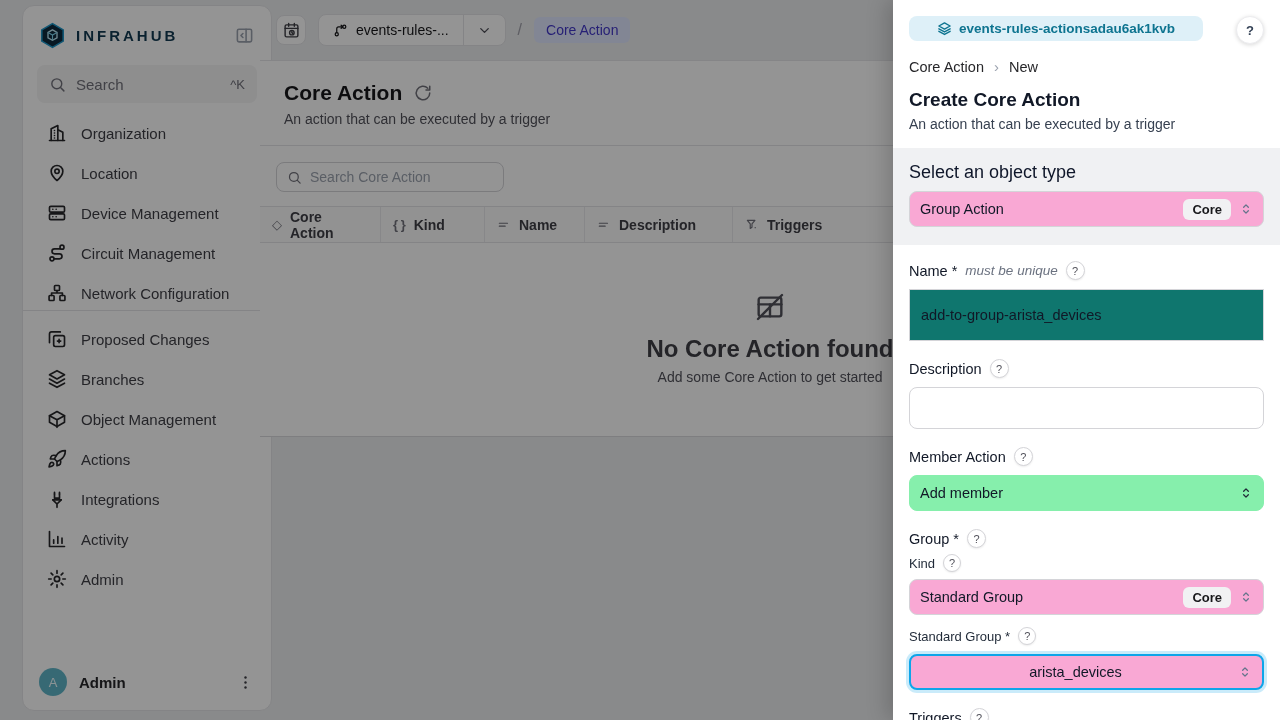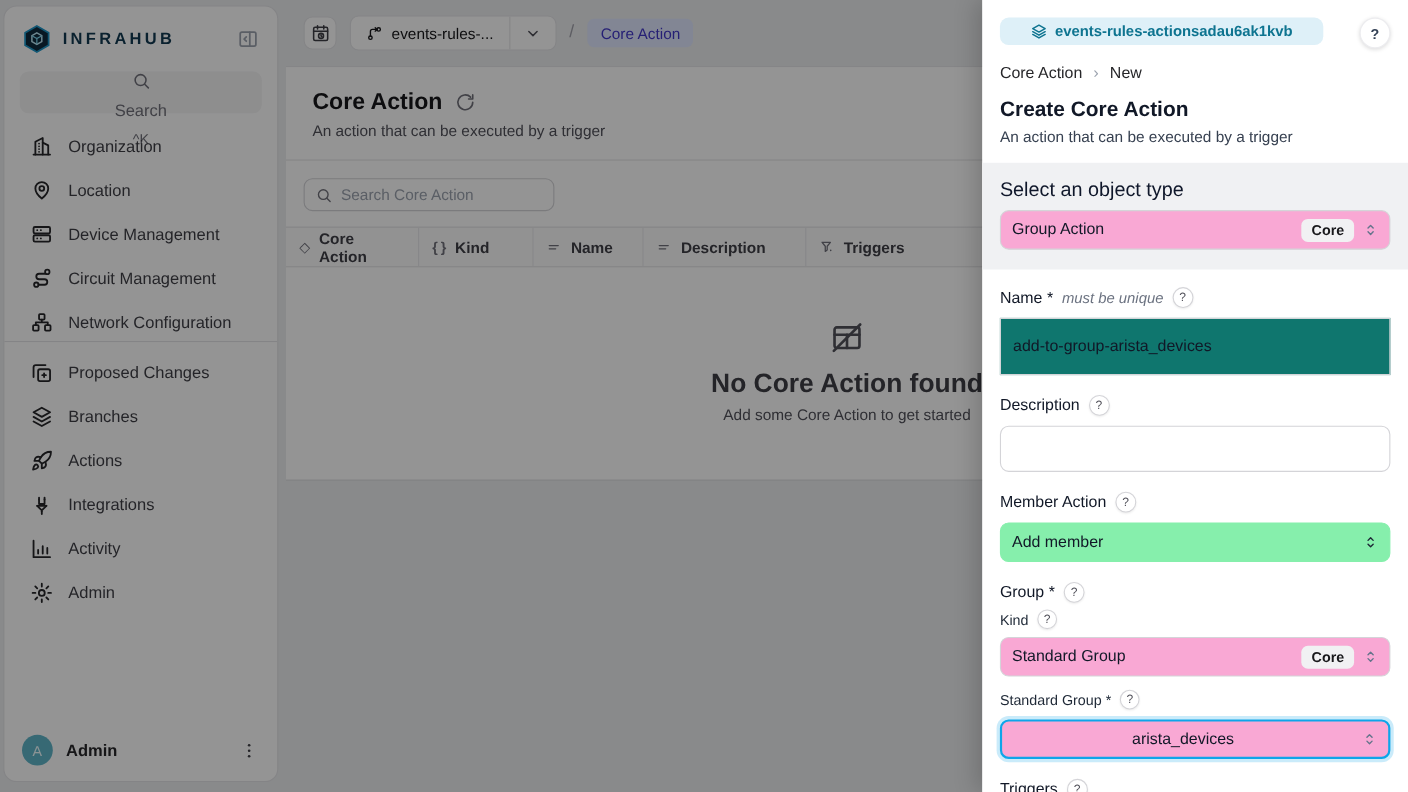--- a/index.html
+++ b/index.html
@@ -1,25 +1,25 @@
 <!DOCTYPE html>
 <html><head>
 <meta charset="utf-8">
 <style>
   * { margin:0; padding:0; box-sizing:border-box; }
   html,body { width:1280px; height:720px; overflow:hidden; }
   body { font-family:"Liberation Sans","DejaVu Sans",sans-serif; background:#eceef0; color:#18181b; position:relative; }
   svg { display:block; }
 
   
-  .sidebar { position:absolute; left:3px; top:5px; width:250px; height:706px; background:#ffffff; border:1px solid #e4e4e7; border-radius:12px; display:flex; flex-direction:column; }
+  .sidebar { position:absolute; left:22px; top:5px; width:250px; height:706px; background:#ffffff; border:1px solid #e4e4e7; border-radius:12px; display:flex; flex-direction:column; }
   .logo-row { display:flex; align-items:center; gap:10px; padding:16px 14px 12px 16px; }
   .brand { font-size:15px; font-weight:800; letter-spacing:3px; color:#123a52; flex:1; }
   .collapse-btn { width:26px; height:26px; border-radius:6px; display:flex; align-items:center; justify-content:center; color:#9ca3af; cursor:pointer; }
-  .search-box { margin:4px 14px 8px; height:38px; background:#f4f4f5; border-radius:8px; display:flex; align-items:center; gap:10px; padding:0 12px; color:#71717a;flex-direction:column; }
+  .search-box { margin:4px 14px 8px; height:38px; background:#f4f4f5; border-radius:8px; display:flex; align-items:center; gap:10px; padding:0 12px; color:#71717a; }
   .search-box .ph { flex:1; font-size:15px; color:#71717a; }
   .search-box .kbd { font-size:13px; color:#71717a; }
   .nav-scroll { height:200px; overflow:hidden; border-bottom:1px solid #e4e4e7; margin:0 0 0 0; padding-top:2px; }
   .nav-item { display:flex; align-items:center; gap:14px; height:40px; padding:0 16px 0 24px; font-size:15px; color:#3f3f46; cursor:pointer; }
   .nav-item .ic { width:20px; height:20px; color:#27272a; flex:none; }
   .nav-sec { padding-top:8px; flex:1; }
   .user-row { display:flex; align-items:center; gap:12px; padding:10px 14px 14px 16px; }
   .avatar { width:28px; height:28px; border-radius:50%; background:#60b6c9; color:#f0fdff; font-size:13px; display:flex; align-items:center; justify-content:center; }
   .user-name { flex:1; font-size:15px; font-weight:600; color:#27272a; }
   .kebab { width:24px; height:24px; display:flex; align-items:center; justify-content:center; color:#3f3f46; cursor:pointer; }
@@ -191,20 +191,29 @@
             <path d="M12 2l9 5-9 5-9-5 9-5z"></path>
             <path d="M3 12l9 5 9-5"></path>
             <path d="M3 17l9 5 9-5"></path>
           </svg>
         </span>
       <span>Branches</span>
     </div>
     <div class="nav-item">
       <span class="ic">
           <svg width="20" height="20" viewBox="0 0 24 24" fill="none" stroke="currentColor" stroke-width="2" stroke-linecap="round" stroke-linejoin="round">
+            <path d="M21 8l-9-5-9 5v8l9 5 9-5V8z"></path>
+            <path d="M3 8l9 5 9-5M12 13v9"></path>
+          </svg>
+        </span>
+      <span>Object Management</span>
+    </div>
+    <div class="nav-item">
+      <span class="ic">
+          <svg width="20" height="20" viewBox="0 0 24 24" fill="none" stroke="currentColor" stroke-width="2" stroke-linecap="round" stroke-linejoin="round">
             <path d="M4.5 16.5c-1.5 1.26-2 5-2 5s3.74-.5 5-2c.71-.84.7-2.13-.09-2.91a2.18 2.18 0 0 0-2.91-.09z"></path>
             <path d="M12 15l-3-3a22 22 0 0 1 2-3.95A12.88 12.88 0 0 1 22 2c0 2.72-.78 7.5-6 11a22.35 22.35 0 0 1-4 2z"></path>
             <path d="M9 12H4s.55-3.03 2-4c1.62-1.08 5 0 5 0"></path>
             <path d="M12 15v5s3.03-.55 4-2c1.08-1.62 0-5 0-5"></path>
           </svg>
         </span>
       <span>Actions</span>
     </div>
     <div class="nav-item">
       <span class="ic">

